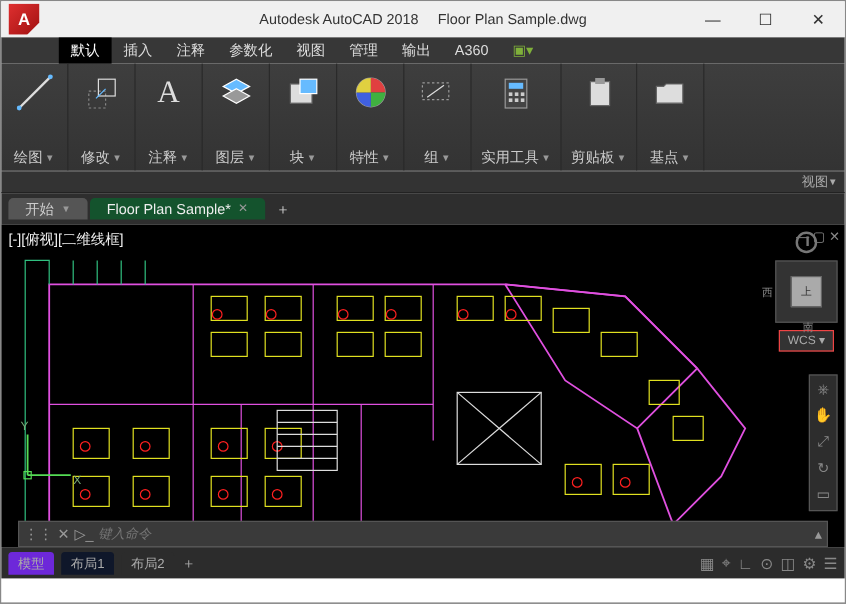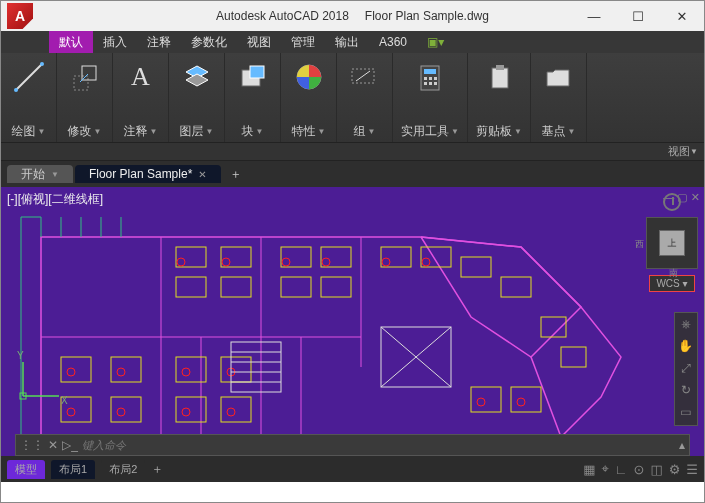--- a/index.html
+++ b/index.html
@@ -4,34 +4,34 @@
 <style>
 *{box-sizing:border-box;margin:0;padding:0;font-family:"Microsoft YaHei",Arial,sans-serif;user-select:none}
 body{width:705px;height:503px;background:#fff;overflow:hidden;border:1px solid #888;position:relative}
 .titlebar{height:30px;background:#f0f0f0;display:flex;align-items:center;position:relative}
 .app-logo{width:26px;height:26px;margin-left:6px;background:linear-gradient(135deg,#e03030,#a01010);clip-path:polygon(0 0,100% 0,100% 60%,60% 100%,0 100%);display:flex;align-items:center;justify-content:center;color:#fff;font-weight:bold;font-size:14px}
 .title-center{position:absolute;left:50%;transform:translateX(-50%);display:flex;gap:16px;font-size:12px;color:#333}
 .win-btns{margin-left:auto;display:flex}
 .win-btn{width:44px;height:30px;display:flex;align-items:center;justify-content:center;font-size:13px;color:#333}
 .menubar{height:22px;background:#373737;display:flex;align-items:center;padding-left:48px}
 .menu-item{padding:0 10px;color:#ddd;font-size:12px;height:22px;line-height:22px}
-.menu-item.active{background:#a21caf;color:#fff}
+.menu-item.active{background:#000000;color:#fff}
 .ribbon{height:90px;background:linear-gradient(#3e3e3e,#333);display:flex;border-bottom:1px solid #222}
 .ribbon-panel{display:flex;flex-direction:column;align-items:center;justify-content:space-between;padding:6px 8px 2px;border-right:1px solid #2a2a2a;min-width:56px}
 .ribbon-icon{width:36px;height:36px;display:flex;align-items:center;justify-content:center;font-size:22px;color:#ddd}
 .ribbon-label{color:#ccc;font-size:12px;display:flex;align-items:center;gap:2px}
 .ribbon-label .arrow{font-size:8px;color:#999}
 .view-switch{height:18px;background:#333;display:flex;justify-content:flex-end;align-items:center;padding-right:6px;color:#aaa;font-size:11px;border-bottom:1px solid #222}
 .tabbar{height:26px;background:#2e2e2e;display:flex;align-items:center;padding-left:6px;gap:2px}
 .tab{height:18px;padding:0 14px;display:flex;align-items:center;gap:6px;font-size:12px;color:#ccc;border-radius:4px 4px 0 0;position:relative}
 .tab.start{background:#555}
-.tab.active{background:#0f172a;color:#eee}
+.tab.active{background:#14532d;color:#eee}
 .tab .close{font-size:10px;color:#999}
 .tab.plus{width:26px;justify-content:center;padding:0}
-.work{position:relative;background:#4c1d95;height:269px;overflow:hidden}
+.work{position:relative;background:#000000;height:269px;overflow:hidden}
 .view-label{position:absolute;top:4px;left:6px;color:#eee;font-size:12px}
 .canvas{position:absolute;top:0;left:0}
 .nav-tools{position:absolute;right:6px;top:6px;display:flex;flex-direction:column;align-items:center;gap:6px}
 .nav-circle{width:18px;height:18px;border:2px solid #777;border-radius:50%;position:relative}
 .nav-circle::after{content:"";position:absolute;width:2px;height:8px;background:#777;top:2px;left:7px}
 .viewcube{width:52px;height:52px;display:flex;align-items:center;justify-content:center;background:#333;border:1px solid #555;position:relative}
 .viewcube .face{width:26px;height:26px;background:#aaa;border:1px solid #666;font-size:9px;color:#333;display:flex;align-items:center;justify-content:center}
 .viewcube .dir{position:absolute;font-size:9px;color:#888}
 .wcs-btn{background:#333;border:1px solid #ef4444;padding:2px 6px;color:#aaa;font-size:10px}
 .nav-bar{position:absolute;right:6px;bottom:30px;width:24px;background:rgba(50,50,50,0.9);border:1px solid #555;display:flex;flex-direction:column;align-items:center;gap:6px;padding:4px 0}

